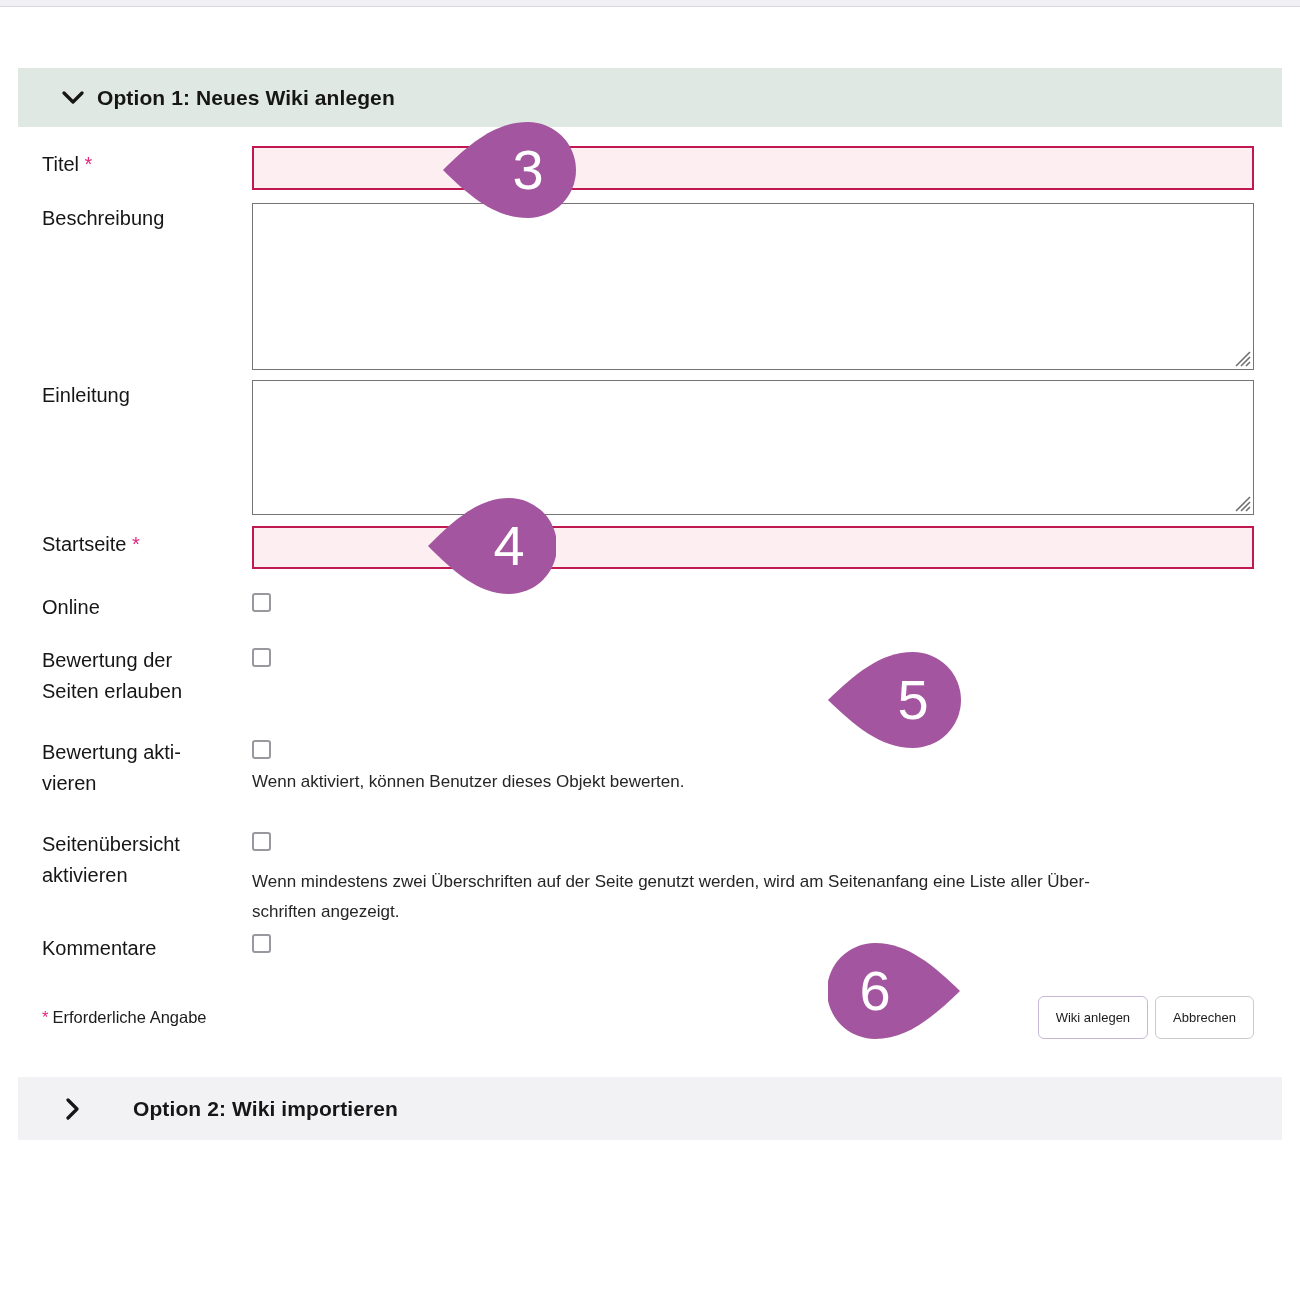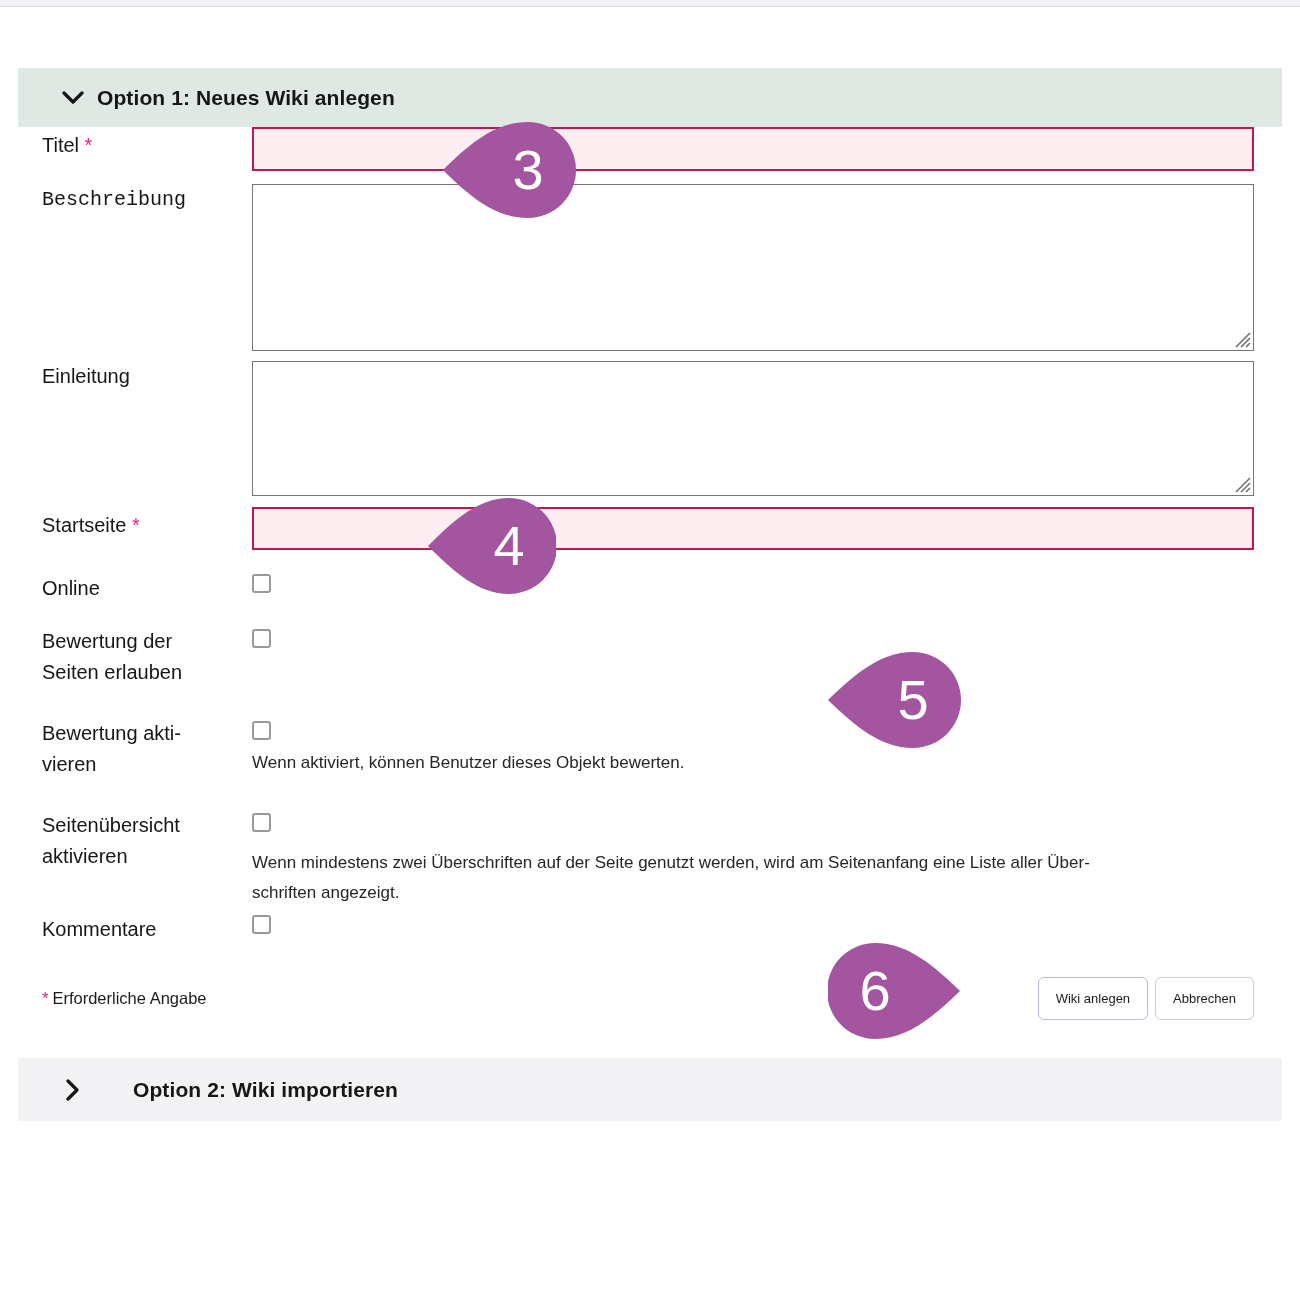--- a/index.html
+++ b/index.html
@@ -8,21 +8,21 @@
 
   .topstrip{height:6px;background:#f1f0f5;border-bottom:1px solid #dbdae0;}
 
   .section-header{margin:0 18px;height:59px;display:flex;align-items:center;
     padding-left:44px;box-sizing:border-box;cursor:pointer;}
   .section-header.open{background:#e0e8e3;margin-top:61px;}
   .section-header.closed{background:#f2f2f4;margin-top:38px;height:63px;gap:36px;}
   .section-header .chev{width:22px;height:22px;flex:0 0 auto;margin-right:13px;display:flex;align-items:center;justify-content:center;}
   .section-title{font-size:21px;font-weight:700;letter-spacing:.1px;}
 
-  .form{margin:0 46px 0 42px;}
+  .form{margin:0 46px 0 42px;padding-top:19px;}
   .row{display:grid;grid-template-columns:210px 1fr;align-items:start;}
   .lbl{font-size:20px;line-height:31px;color:#161616;padding-top:6px;}
   .req{color:#e2247c;}
 
   input.text{width:100%;box-sizing:border-box;height:44px;border:2px solid #c01951;
     background:#fdeef2;border-radius:0;outline:none;font:inherit;padding:0 10px;}
   .row.r-start input.text{height:43px;}
 
   .textarea{position:relative;box-sizing:border-box;border:1px solid #757575;background:#fff;width:100%;}
   .ta-desc{height:167px;}
@@ -71,21 +71,21 @@
 
     <div class="row mb13">
       <div class="lbl" style="padding-top:3px;">
         <span>Titel</span>
         <span class="req">*</span>
       </div>
       <input class="text" type="text" value="" style="">
     </div>
 
     <div class="row mb10">
-      <div class="lbl" style="padding-top:0;font-family:Liberation Mono, monospace;">Beschreibung</div>
+      <div class="lbl" style="padding-top:0;">Beschreibung</div>
       <div class="textarea ta-desc">
         <svg class="grip" width="18" height="18" viewBox="0 0 18 18">
           <g stroke="#6f6f6f" stroke-width="1.6">
             <line x1="3" y1="17" x2="17" y2="3"></line>
               <line x1="8" y1="17" x2="17" y2="8"></line>
               <line x1="13" y1="17" x2="17" y2="13"></line>
           </g>
         </svg>
       </div>
     </div>

